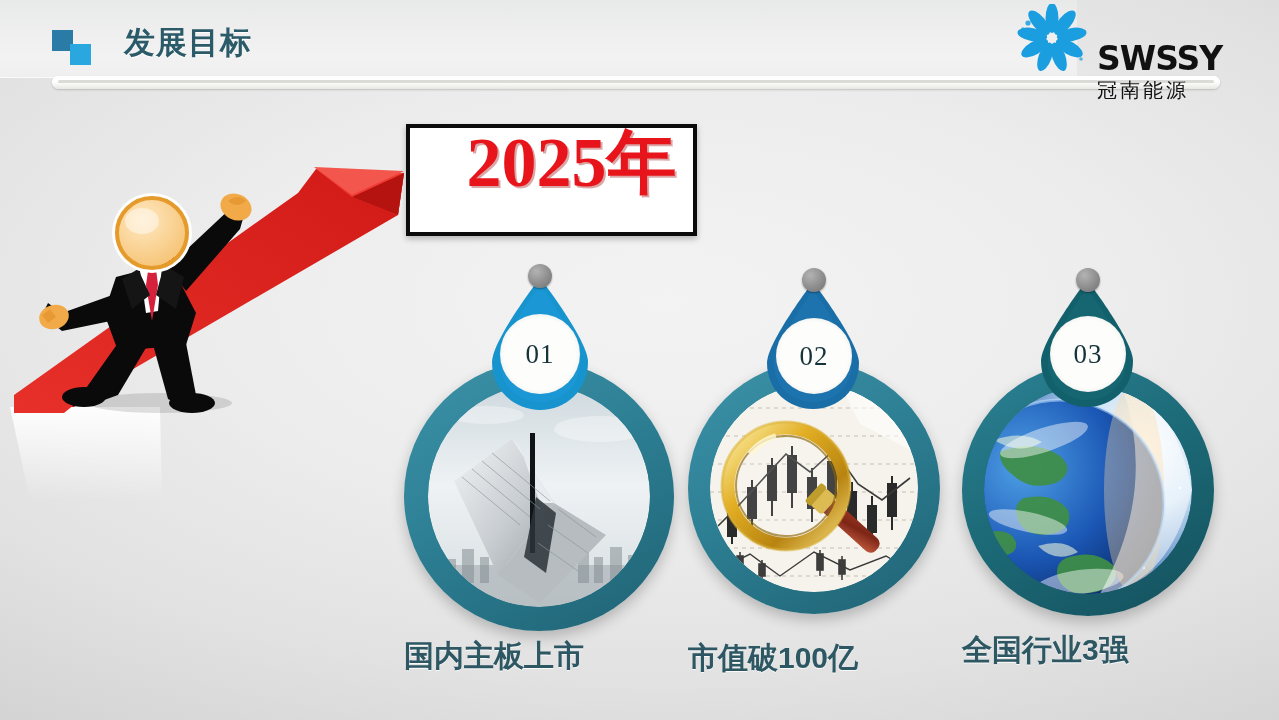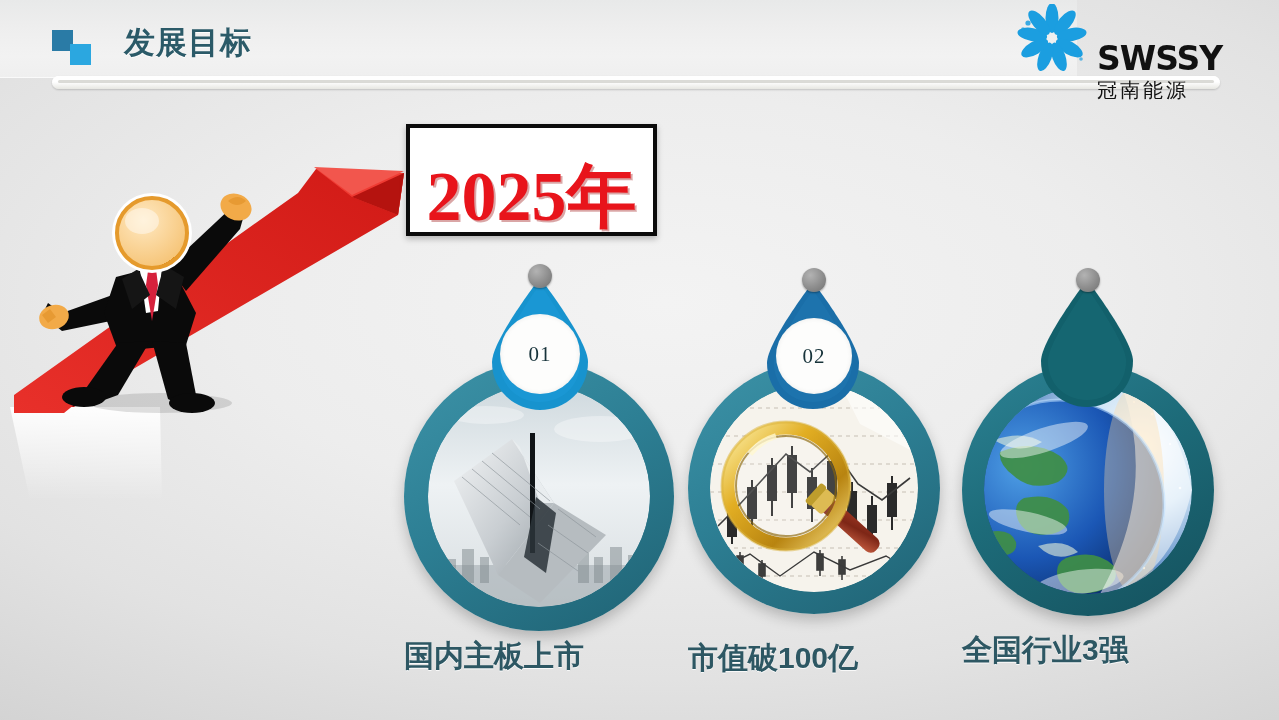--- a/index.html
+++ b/index.html
@@ -49,21 +49,21 @@
     font-family:"DejaVu Sans","Liberation Sans",sans-serif;line-height:34px;margin-top:36px;
   }
   .logo-cn{
     font-size:20px;font-weight:normal;color:#111;letter-spacing:3px;line-height:24px;margin-top:2px;
   }
   
   .year-box{
     position:absolute;left:406px;top:124px;width:243px;height:104px;
     background:#fff;border:4px solid #0b0b0b;
     box-shadow:0 3px 6px rgba(0,0,0,.25);
-    display:flex;align-items:flex-end;justify-content:center;
+    display:flex;align-items:flex-start;justify-content:center;padding-left:40px;
   }
   .year-text{
     font-family:"Liberation Serif","DejaVu Serif",serif;
     font-size:70px;font-weight:bold;color:#e8141b;line-height:1;
     text-shadow:2px 2px 0 rgba(150,0,0,.35);
   }
   
   .arrowman{position:absolute;left:0px;top:145px;width:420px;height:375px;}
   
   .marker{position:absolute;}
@@ -75,21 +75,21 @@
   .drop{position:absolute;}
   .pin{
     position:absolute;border-radius:50%;
     background:radial-gradient(circle at 35% 30%,#b3b3b3 0%,#8d8d8d 55%,#707070 100%);
     box-shadow:0 1px 2px rgba(0,0,0,.35);
   }
   .num{
     position:absolute;border-radius:50%;background:#fdfdfc;
     display:flex;align-items:center;justify-content:center;
     font-family:"Liberation Serif","DejaVu Serif",serif;
-    font-size:21px;color:#17333a;letter-spacing:1px;
+    font-size:27px;color:#17333a;letter-spacing:1px;
     box-shadow:inset 0 0 5px rgba(0,0,0,.08);
   }
   .caption{
     position:absolute;text-align:left;
     font-size:30px;font-weight:bold;color:#2d5763;white-space:nowrap;
     text-shadow:0 1px 0 rgba(255,255,255,.8);
   }
 </style>
 </head>
 <body>
@@ -418,16 +418,17 @@
         </g>
       </svg>
     </div>
     <div class="drop" style="left:64px;top:8px;width:122px;height:134px;">
       <svg width="122" height="134" viewBox="0 0 122 134">
         <path d="M61,4 C61,4 107,64 107,85 C107,112 86,131 61,131 C36,131 15,112 15,85 C15,64 61,4 61,4 Z" fill="#12606b"></path>
         <path d="M61,12 C61,12 100,66 100,85 C100,108 83,124 61,124 C39,124 22,108 22,85 C22,66 61,12 61,12 Z" fill="#1a6f7b" opacity=".45"></path>
       </svg>
     </div>
     <div class="pin" style="left:114px;top:0px;width:24px;height:24px;"></div>
+    <div class="num" style="left:88px;top:48px;width:76px;height:76px;">03</div>
   </div>
   <div class="caption" style="left:962px;top:630px;width:252px;">全国行业3强</div>
 
 </div>
 
 </body></html>

